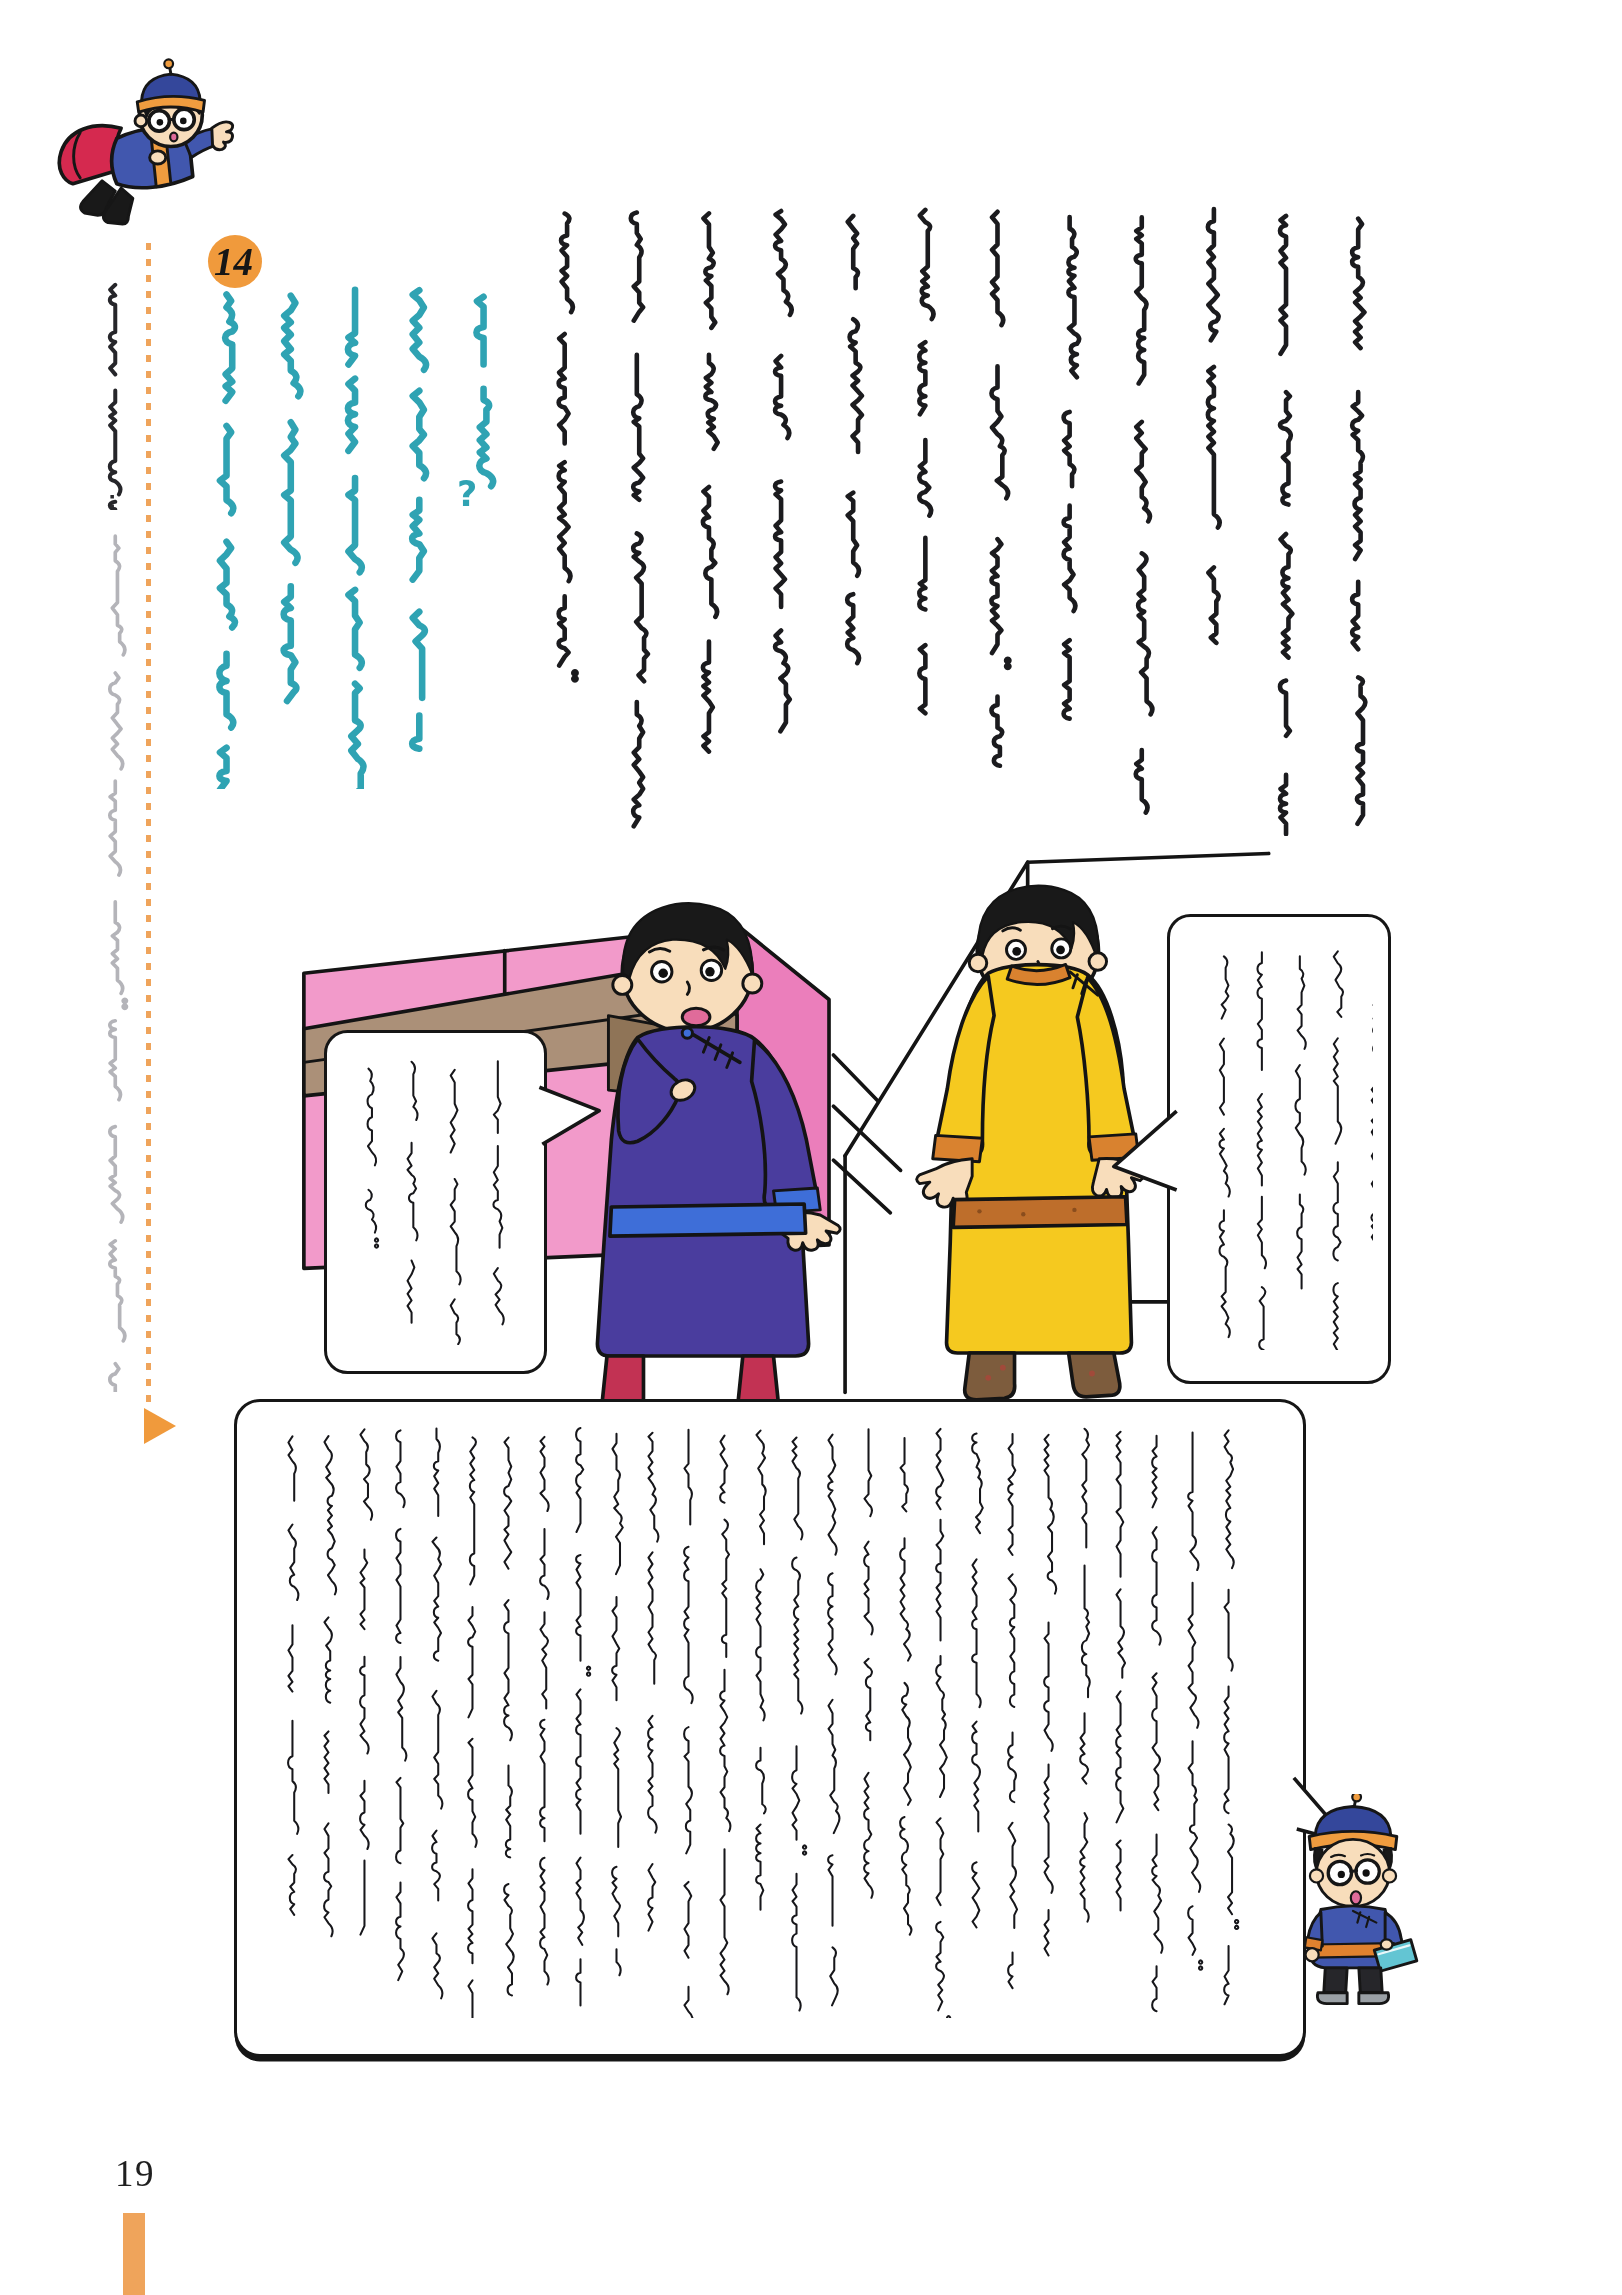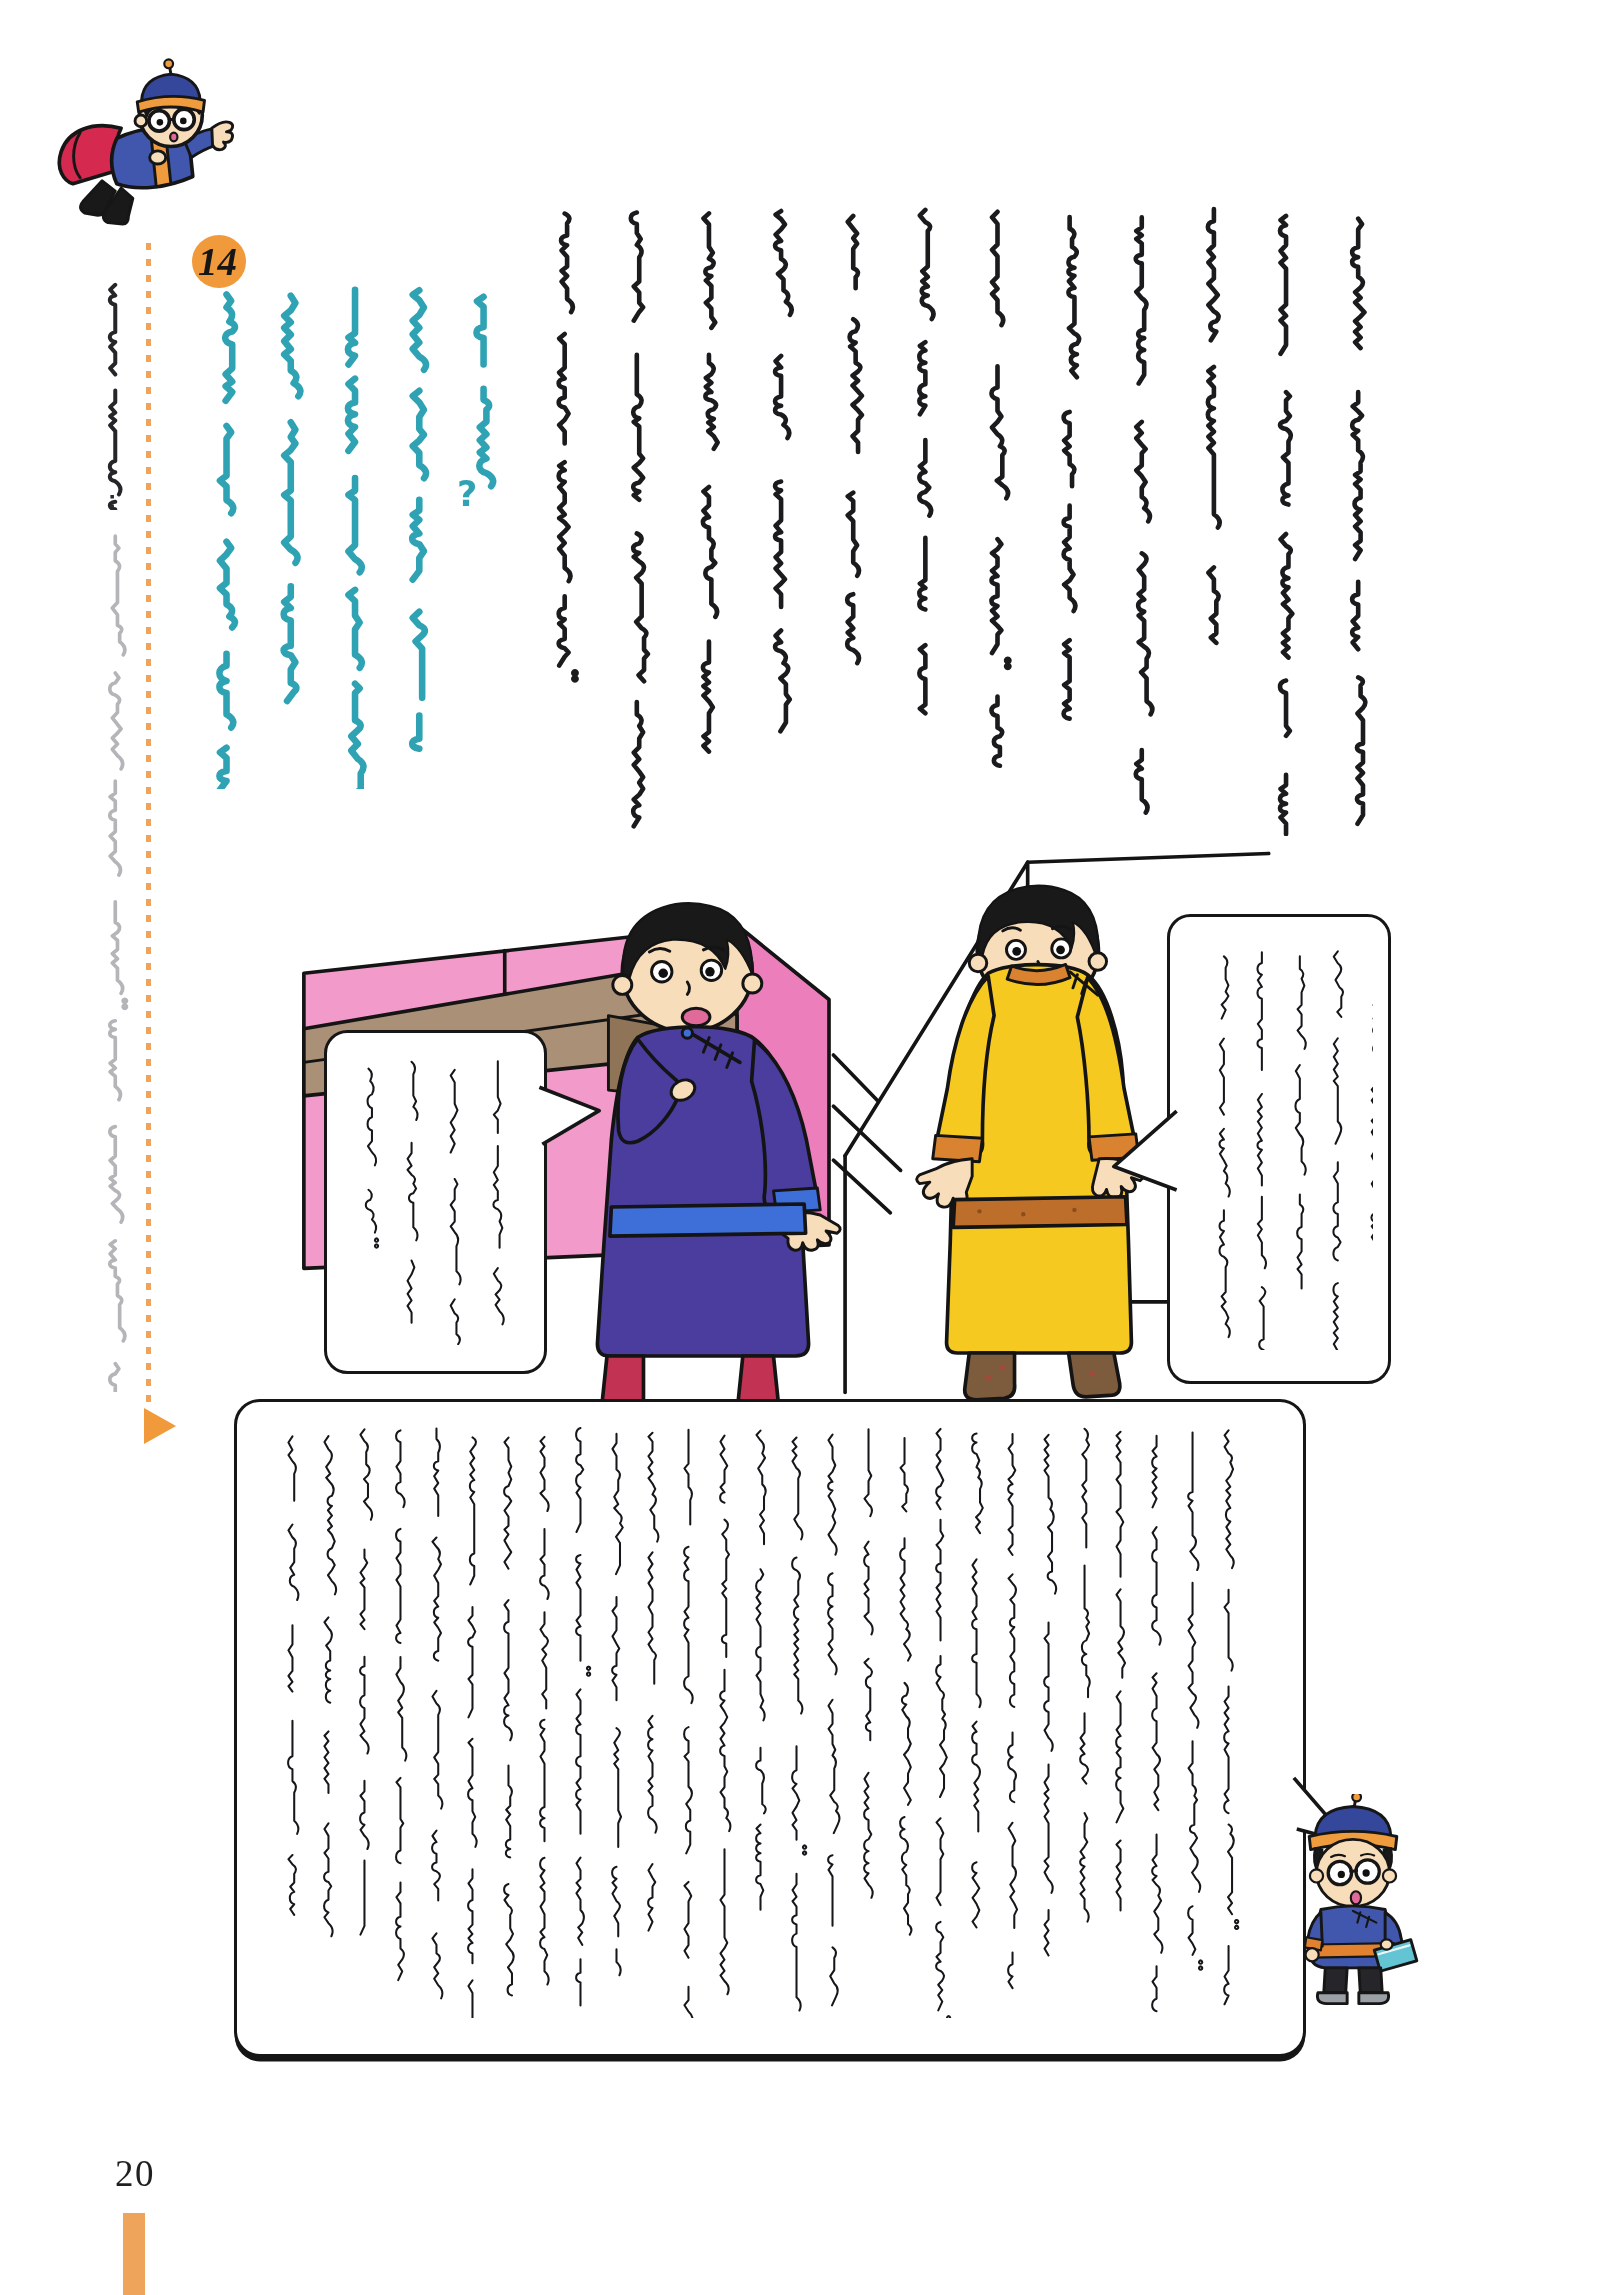--- a/index.html
+++ b/index.html
@@ -1,20 +1,20 @@
 <!DOCTYPE html>
 <html style="font-size:11.7px"><head>
 <meta charset="utf-8">
 <style>
   html,body{margin:0;padding:0;background:#e8e8e8;}
   #page{position:relative;width:1622px;height:2295px;background:#ffffff;overflow:hidden;
         font-family:"Liberation Sans",sans-serif;}
   .abs{position:absolute;}
   .block svg{display:block;}
-  #lesson-badge{position:absolute;left:192px;top:235px;width:54px;height:53px;border-radius:50%;
+  #lesson-badge{position:absolute;left:208px;top:235px;width:54px;height:53px;border-radius:50%;
         display:flex;align-items:center;justify-content:center;}
   #lesson-badge span{font-family:"Liberation Serif",serif;font-style:italic;font-weight:bold;
         font-size:39px;transform:translateX(-1.5px);}
   #page-number{position:absolute;left:115px;top:2152px;font-family:"Liberation Serif",serif;
         font-size:37px;color:#1f1f1f;letter-spacing:1.5px;}
   #footer-bar{position:absolute;left:123px;top:2213px;width:22px;height:83px;}
   #margin-dashes{position:absolute;left:146px;top:243px;width:5.1px;height:1161px;}
   #margin-arrow{position:absolute;left:144px;top:1408px;width:0;height:0;
         border-top:18px solid transparent;border-bottom:18px solid transparent;}
   #title-qmark{position:absolute;left:457px;top:474px;font-size:35px;font-weight:bold;
@@ -276,16 +276,16 @@
       <ellipse cx="146" cy="206" rx="8" ry="7" fill="#F8DDBB" stroke-width="3"></ellipse>
       <path d="M56,162 C44,172 40,186 38,198 L36,206 Q36,214 46,212 L58,208 Z" fill="#4157AE"></path>
       <path d="M36,196 L58,200 L56,214 L34,210 Z" fill="#E0822F" stroke-width="3"></path>
       <circle cx="44" cy="220" r="9" fill="#F8DDBB" stroke-width="3"></circle>
       <path d="M62,238 L60,272 L90,272 L92,238 Z M108,238 L110,272 L140,272 L138,238 Z" fill="#26262a"></path>
       <path d="M52,272 Q48,286 64,287 L92,287 L92,272 Z" fill="#9AA0A5"></path>
       <path d="M108,272 L108,287 L136,287 Q152,286 148,272 Z" fill="#9AA0A5"></path>
     </g>
   </svg>
 
-  <div id="page-number">20</div>
+  <div id="page-number">19</div>
   <div id="footer-bar" style="background: rgb(239, 164, 91);"></div>
 </div>
 
 
 </body></html>

